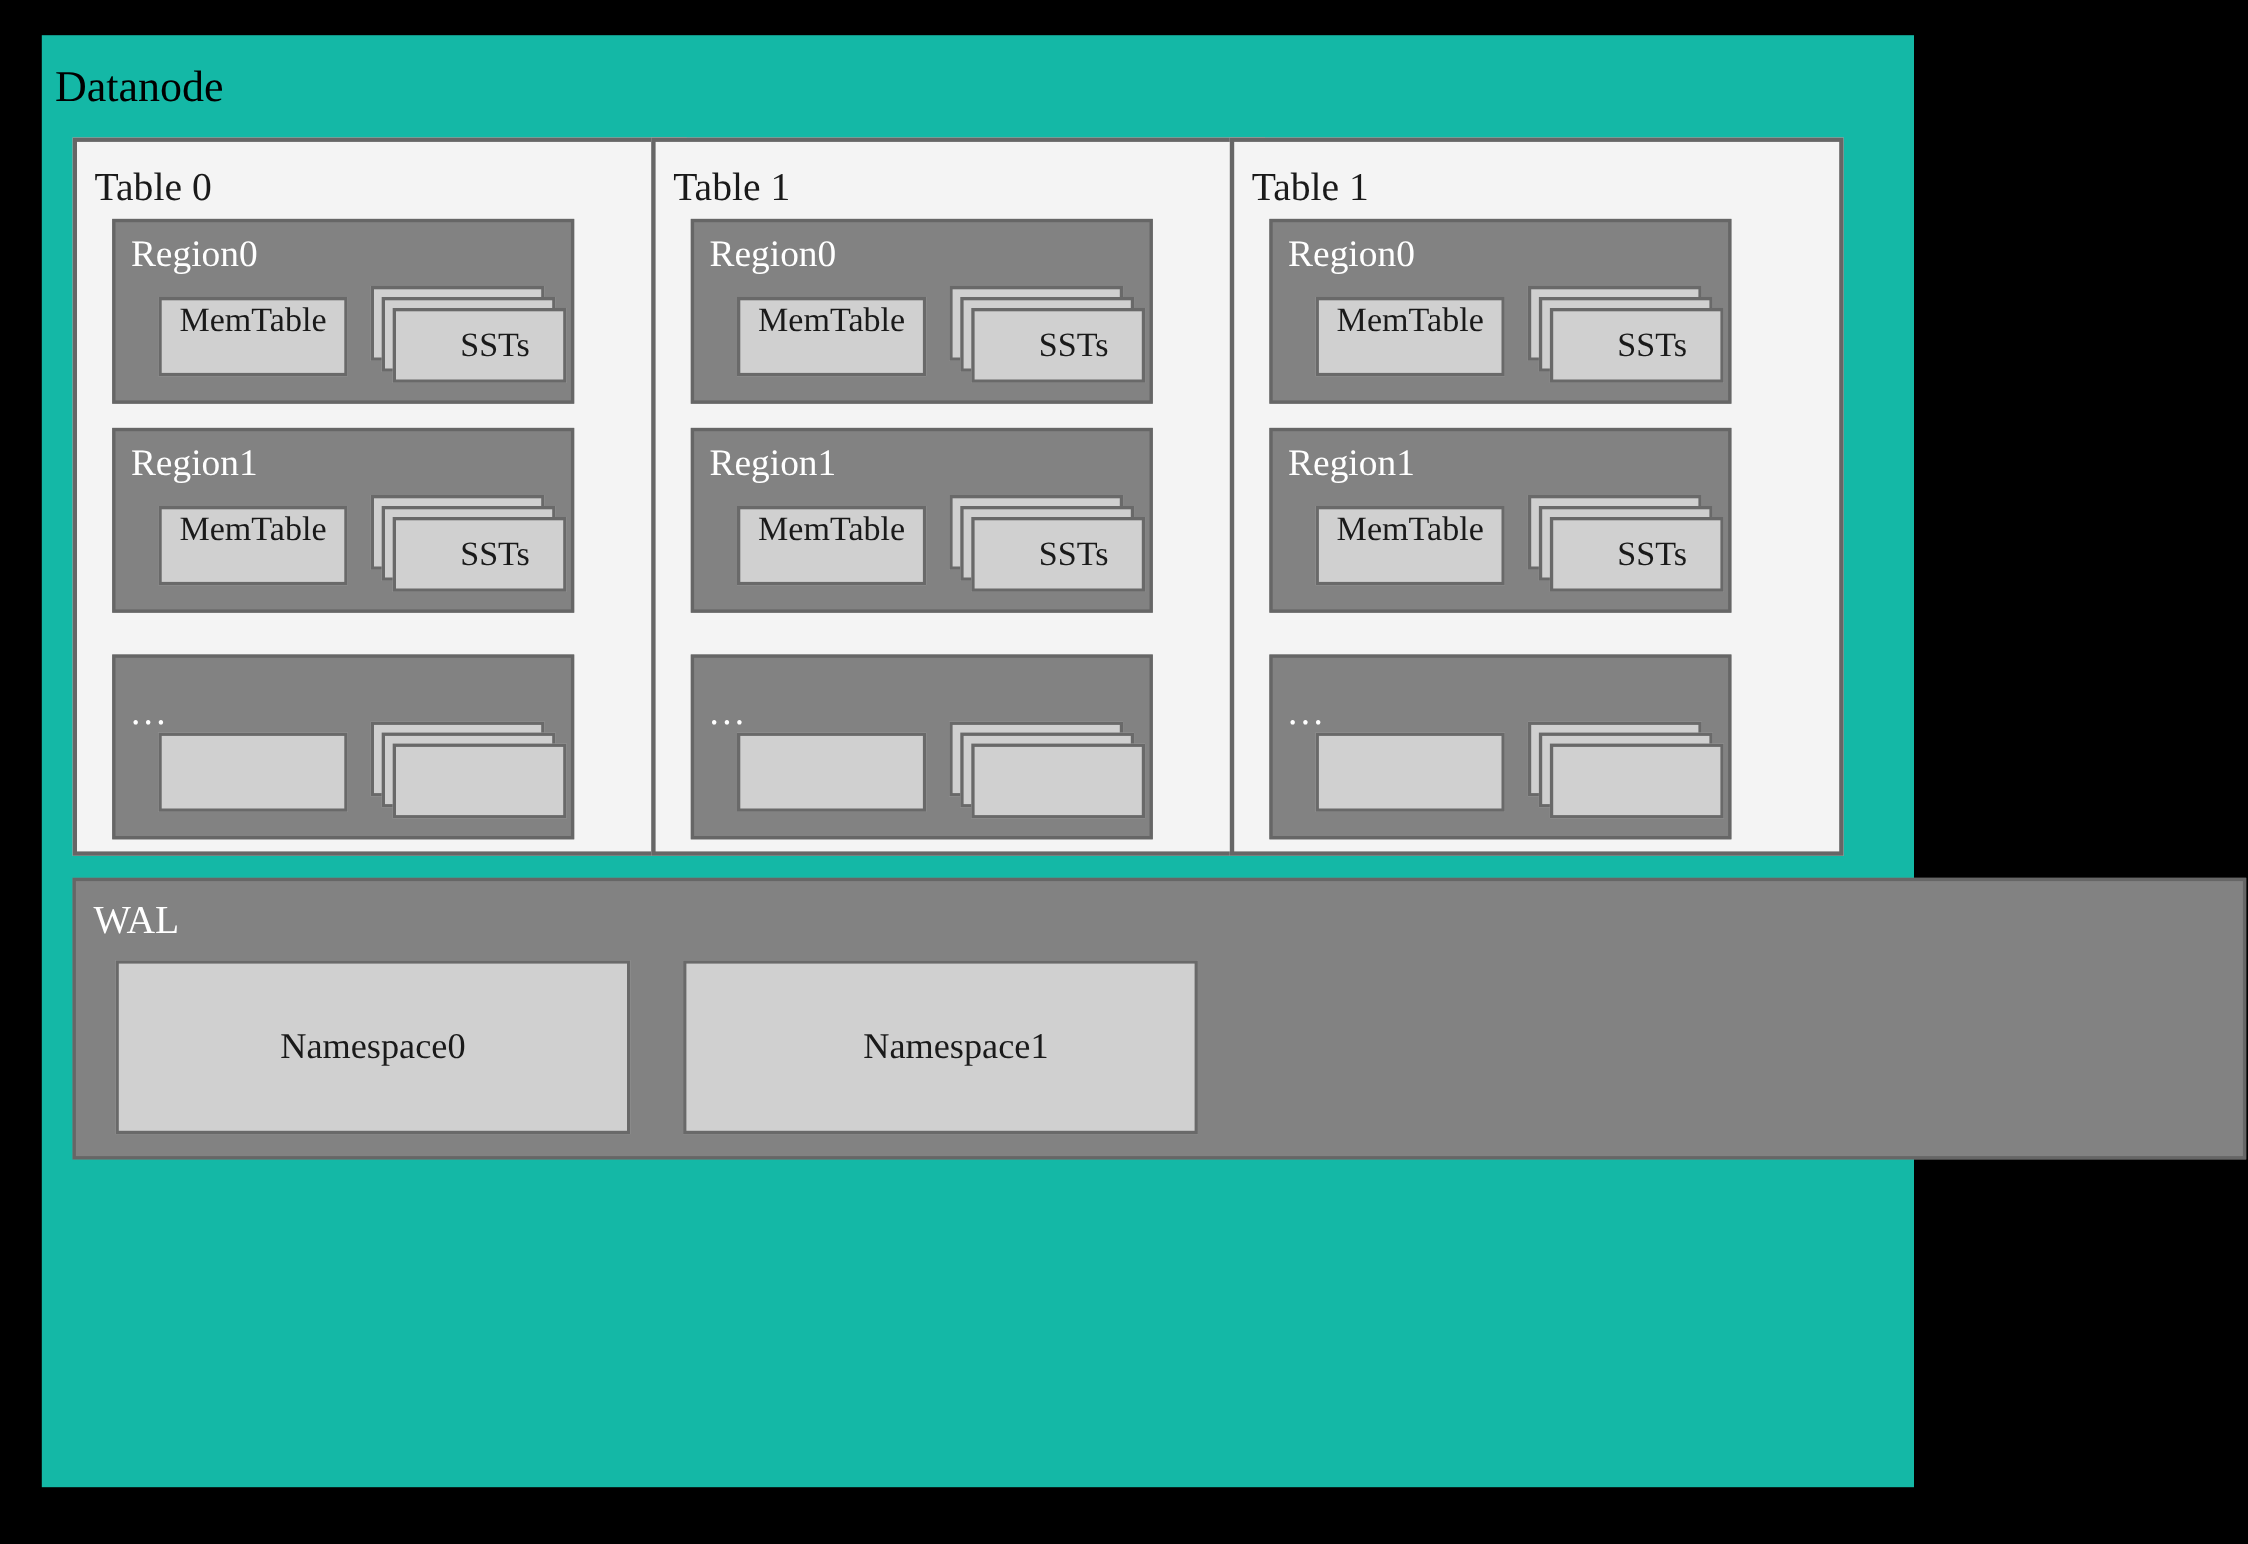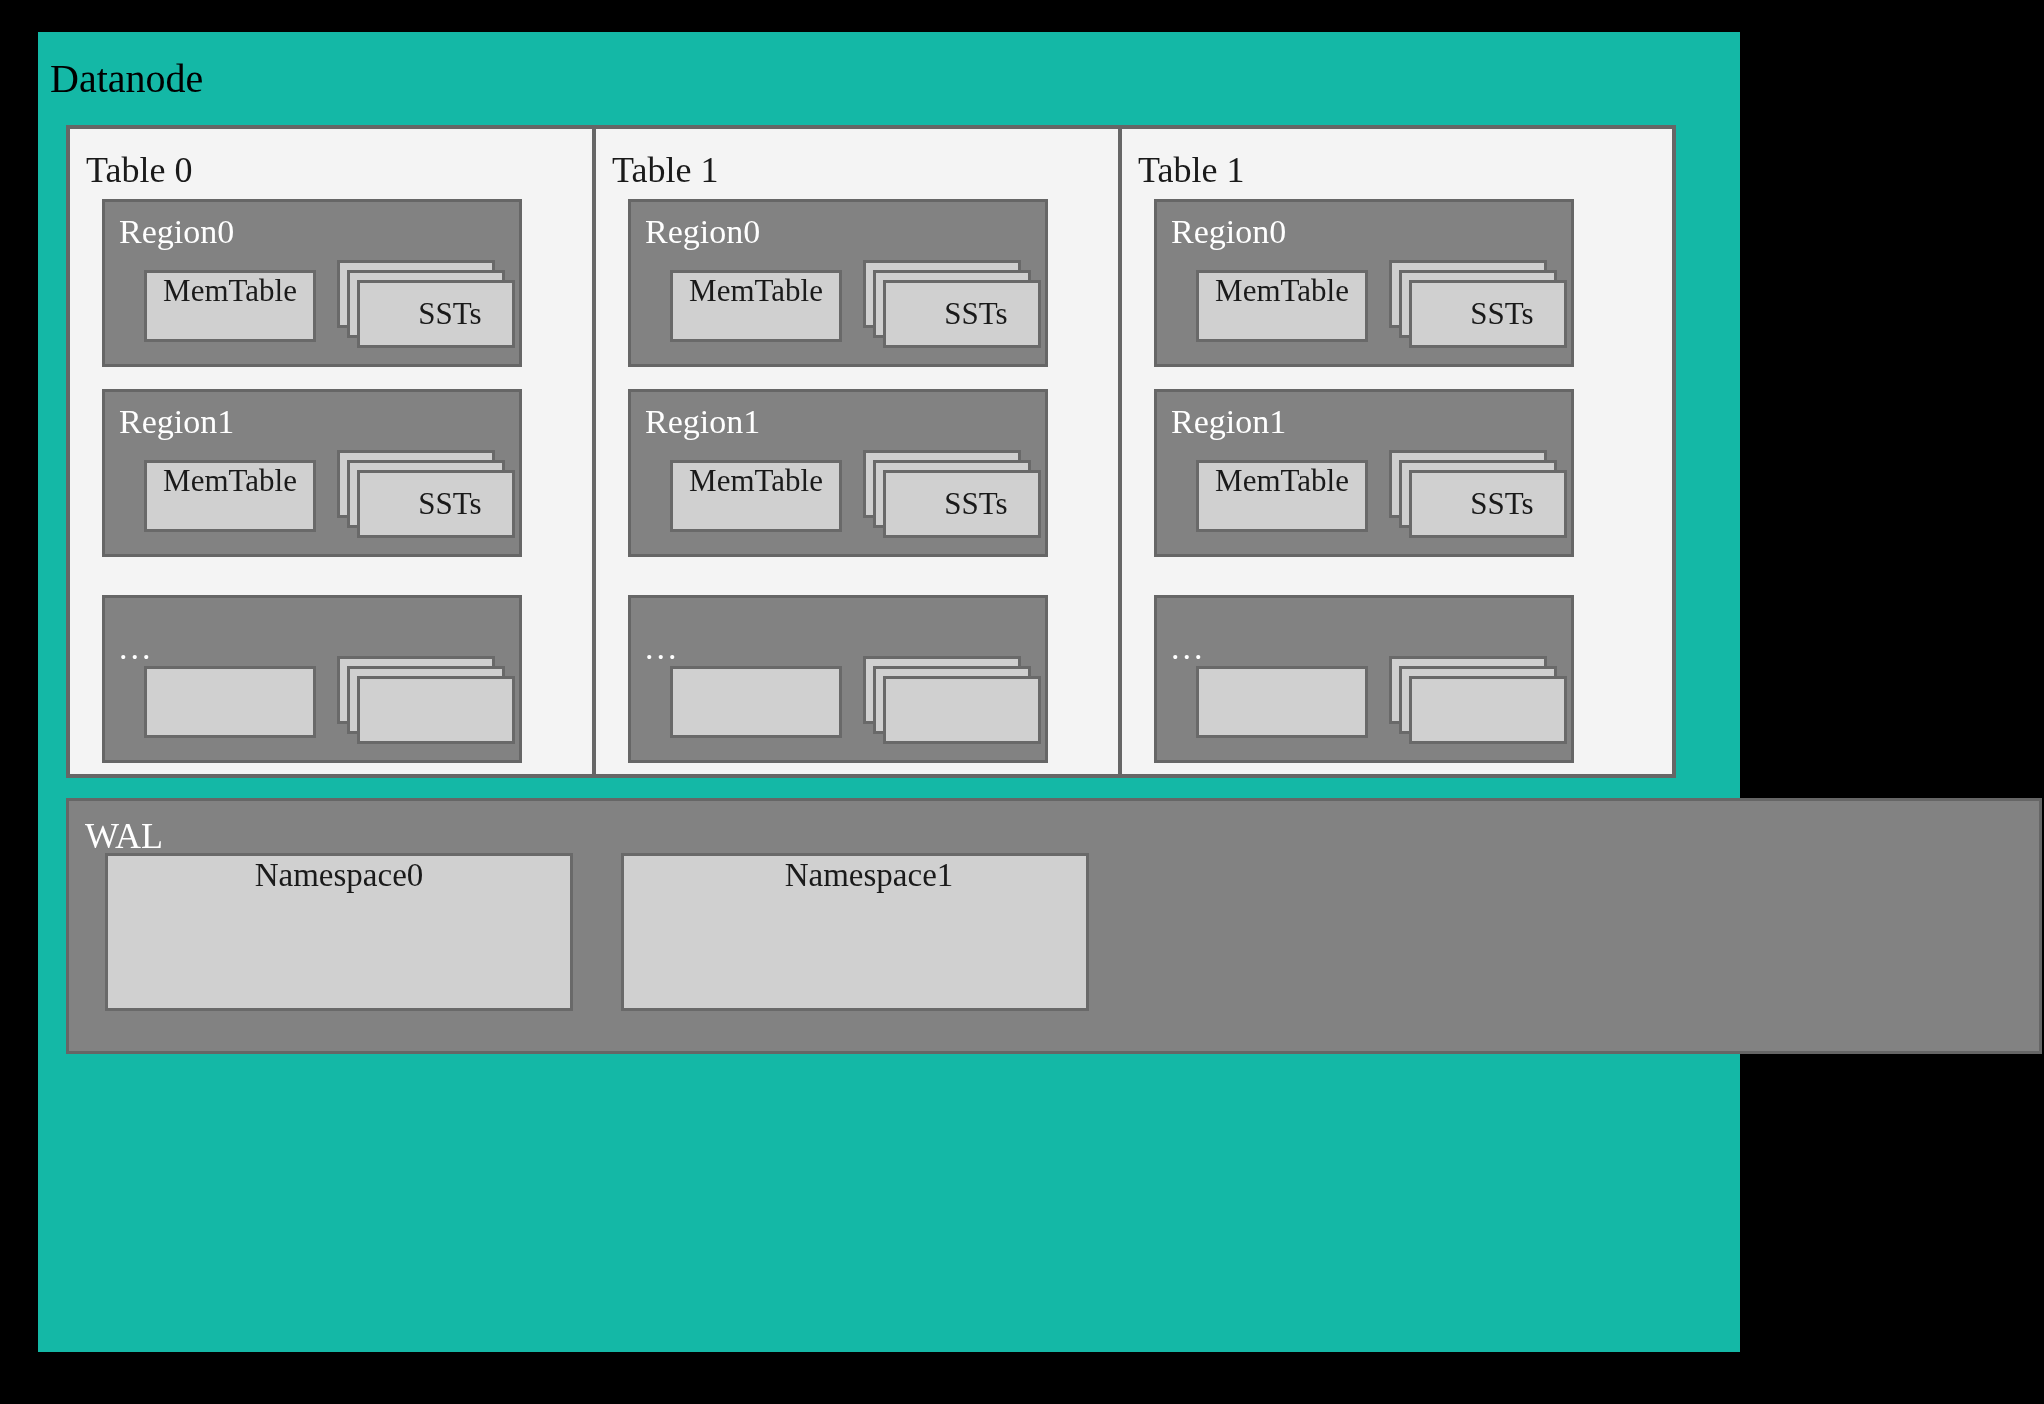--- a/index.html
+++ b/index.html
@@ -171,28 +171,28 @@
     position: absolute;
     left: 16px;
     top: 14px;
     font-size: 36px;
     line-height: 42px;
     color: #ffffff;
     white-space: nowrap;
   }
   .namespace {
     position: absolute;
-    top: 52px;
+    top: 72px;
     width: 468px;
     height: 158px;
     background: #d0d0d0;
     border: 3px solid #696969;
     box-sizing: border-box;
     display: flex;
-    align-items: flex-start;
+    align-items: center;
     justify-content: center;
   }
   .namespace.n0 { left: 36px; }
   .namespace.n1 { left: 552px; padding-left: 28px; }
   .namespace.n2 { left: 1068px; }
   .namespace span {
     font-size: 33px;
     line-height: 38px;
     color: #1a1a1a;
     white-space: nowrap;

